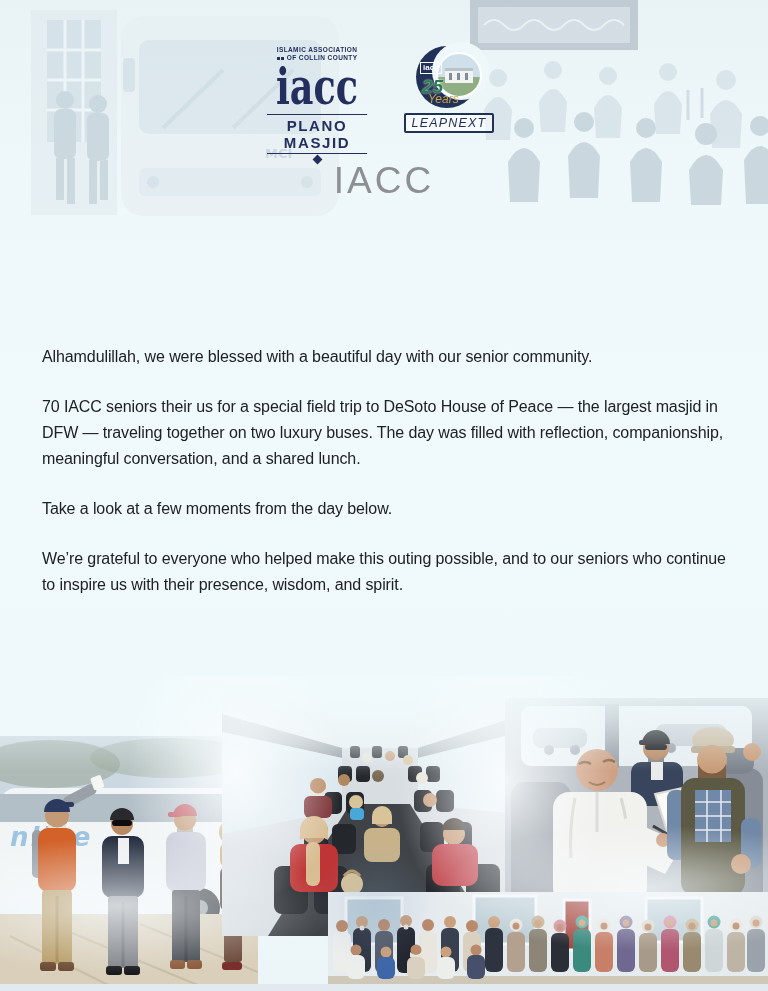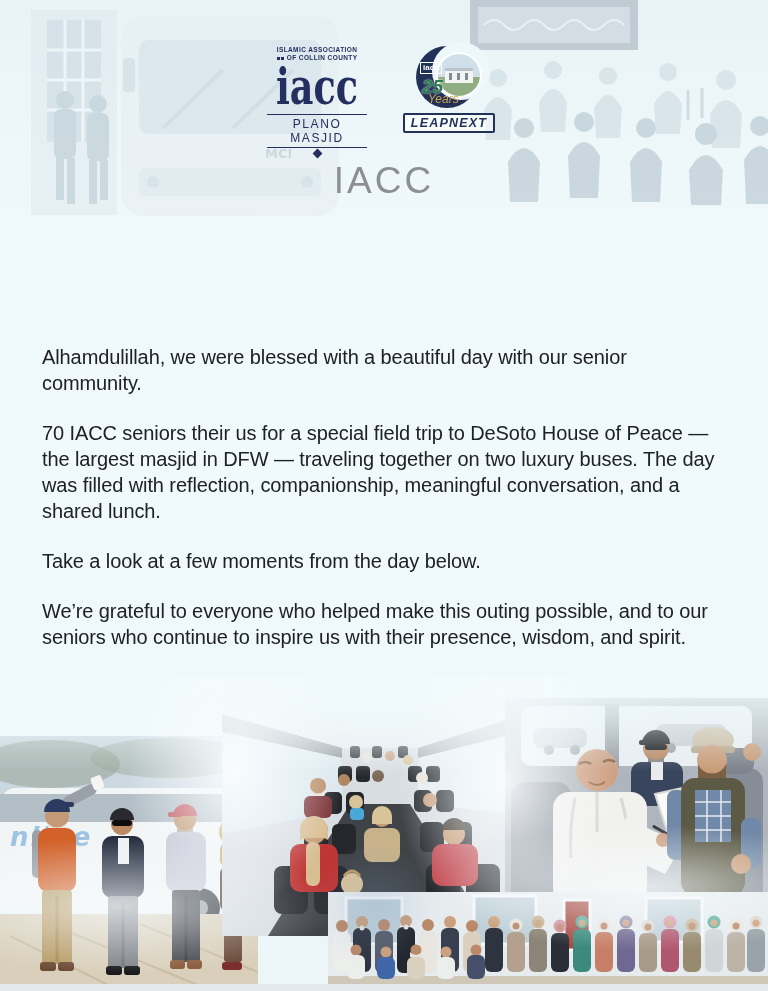--- a/index.html
+++ b/index.html
@@ -13,48 +13,48 @@
   .hero-right{right:0;top:0;width:310px;height:205px;opacity:.45;}
 
   
   .logos{position:absolute;top:46px;left:0;width:768px;display:flex;justify-content:center;
          align-items:flex-start;gap:30px;}
   .iacc-logo{width:100px;text-align:center;color:#232f5e;}
   .iacc-assoc{font-size:6.5px;font-weight:bold;letter-spacing:.4px;line-height:8px;color:#232f5e;}
   .iacc-assoc .sq{display:inline-block;width:3px;height:3px;background:#232f5e;margin:0 1px 0 0;vertical-align:middle;}
   .iacc-word{margin-top:1px;}
   .iacc-rule{height:0;border-top:1.6px solid #232f5e;margin-top:1px;}
-  .iacc-masjid{font-size:12px;font-weight:normal;letter-spacing:1.6px;color:#232f5e;padding:2px 0 2px;
+  .iacc-masjid{font-size:15px;font-weight:bold;letter-spacing:1.6px;color:#232f5e;padding:2px 0 2px;
                border-bottom:1.6px solid #232f5e;}
   .iacc-diamond{width:7px;height:7px;background:#232f5e;transform:rotate(45deg);margin:2px auto 0;}
 
   .leap-logo{width:104px;display:flex;flex-direction:column;align-items:center;}
   .crescent{position:relative;width:66px;height:64px;}
   .crescent .outer{position:absolute;left:0;top:0;width:62px;height:62px;border-radius:50%;background:#223158;}
   .crescent .bite{position:absolute;left:16px;top:-4px;width:58px;height:58px;border-radius:50%;background:#eef7f9;}
   .crescent .photo{position:absolute;left:20px;top:6px;width:46px;height:46px;border-radius:50%;
                    background:linear-gradient(180deg,#cfe0ea 55%,#8fae84 55%);border:2px solid #fff;box-sizing:border-box;overflow:hidden;}
   .crescent .bldg{position:absolute;left:7px;top:14px;width:28px;height:12px;background:#f3f4f2;border-top:3px solid #b8c4cc;}
   .crescent .bldg i{position:absolute;top:2px;width:3px;height:7px;background:#7e8d99;}
   .crescent .iacc-mini{position:absolute;left:4px;top:16px;font-size:8px;font-weight:bold;color:#fff;
                        border:1px solid #fff;padding:0 2px;line-height:10px;}
   .crescent .n25{position:absolute;left:6px;top:30px;font-size:19px;font-weight:bold;font-style:italic;
                  color:#2e7d52;text-shadow:0 0 2px #fff;}
   .crescent .yrs{position:absolute;left:12px;top:46px;font-size:12px;font-style:italic;color:#c9a24b;}
-  .leap-name{margin-top:3px;font-size:12.5px;font-weight:700;font-style:italic;letter-spacing:1.2px;
+  .leap-name{margin-top:3px;font-size:12.5px;font-weight:400;font-style:italic;letter-spacing:1.2px;
              color:#223158;border:2px solid #223158;border-radius:2px;padding:1px 6px;background:rgba(255,255,255,.55);}
 
   
   .kicker{position:absolute;top:160px;left:0;width:768px;text-align:center;
           font-size:37px;letter-spacing:3px;color:#8d9093;}
   .main-title{position:absolute;top:206px;left:40px;width:688px;height:106px;}
 
   
   .body-copy{position:absolute;top:344px;left:42px;width:688px;color:#202124;
-             font-size:20px;line-height:26px;letter-spacing:-.1px;}
+             font-size:16px;line-height:26px;letter-spacing:-.1px;}
   .body-copy p{margin:0 0 24px 0;}
   .body-copy strong{font-weight:normal;}
 
   
   .collage{position:absolute;left:0;top:676px;width:768px;height:315px;}
   .scene{position:absolute;filter:blur(.4px);}
   .scene-a{left:0;top:60px;width:258px;height:255px;}
   .scene-b{left:222px;top:8px;width:316px;height:252px;}
   .scene-c{left:505px;top:22px;width:263px;height:215px;}
   .scene-d{left:328px;top:216px;width:440px;height:96px;}

